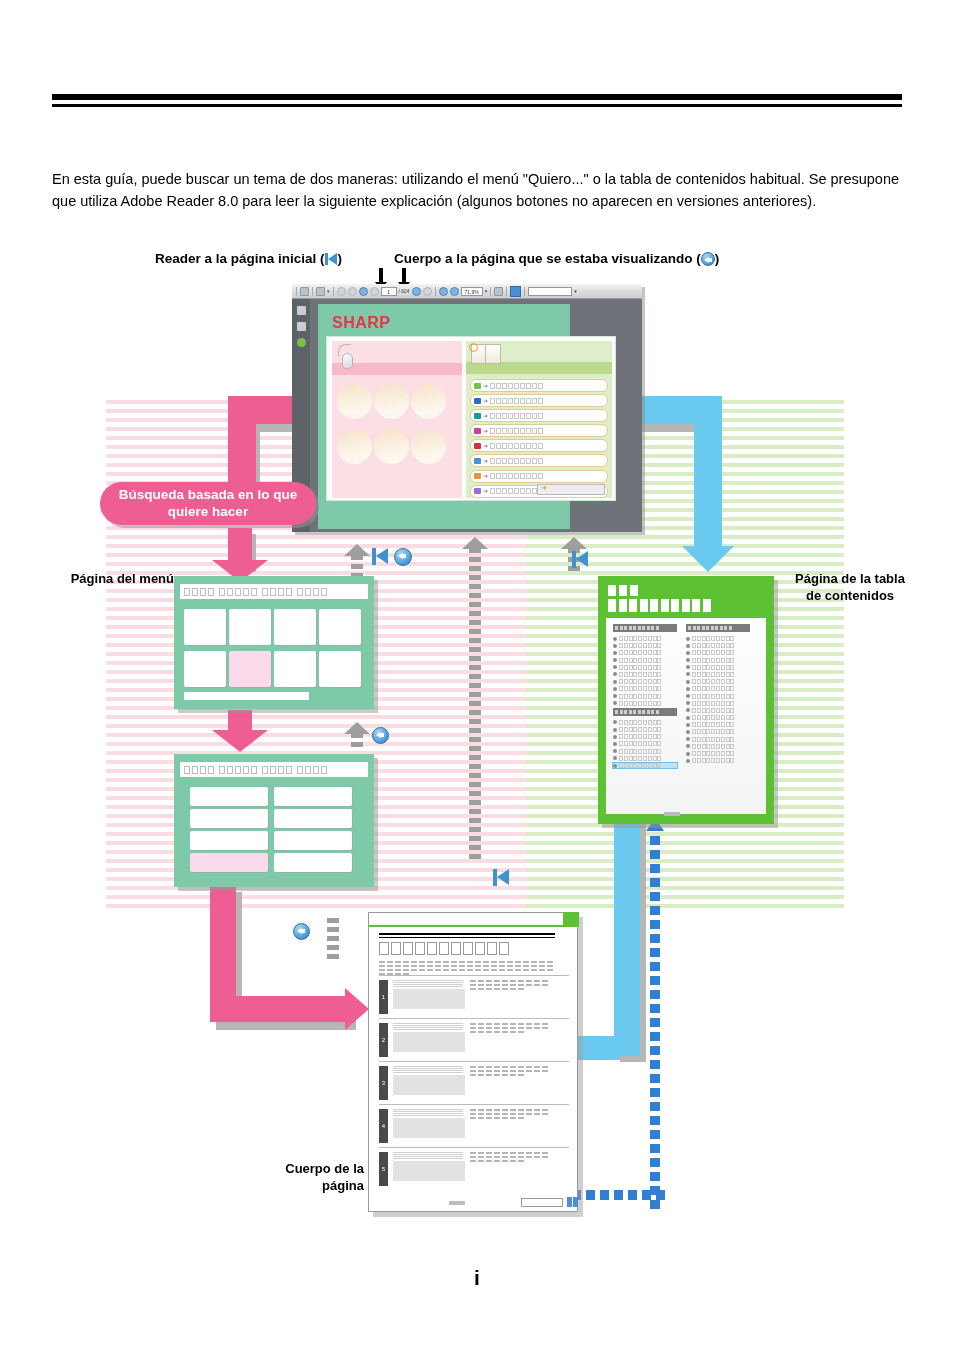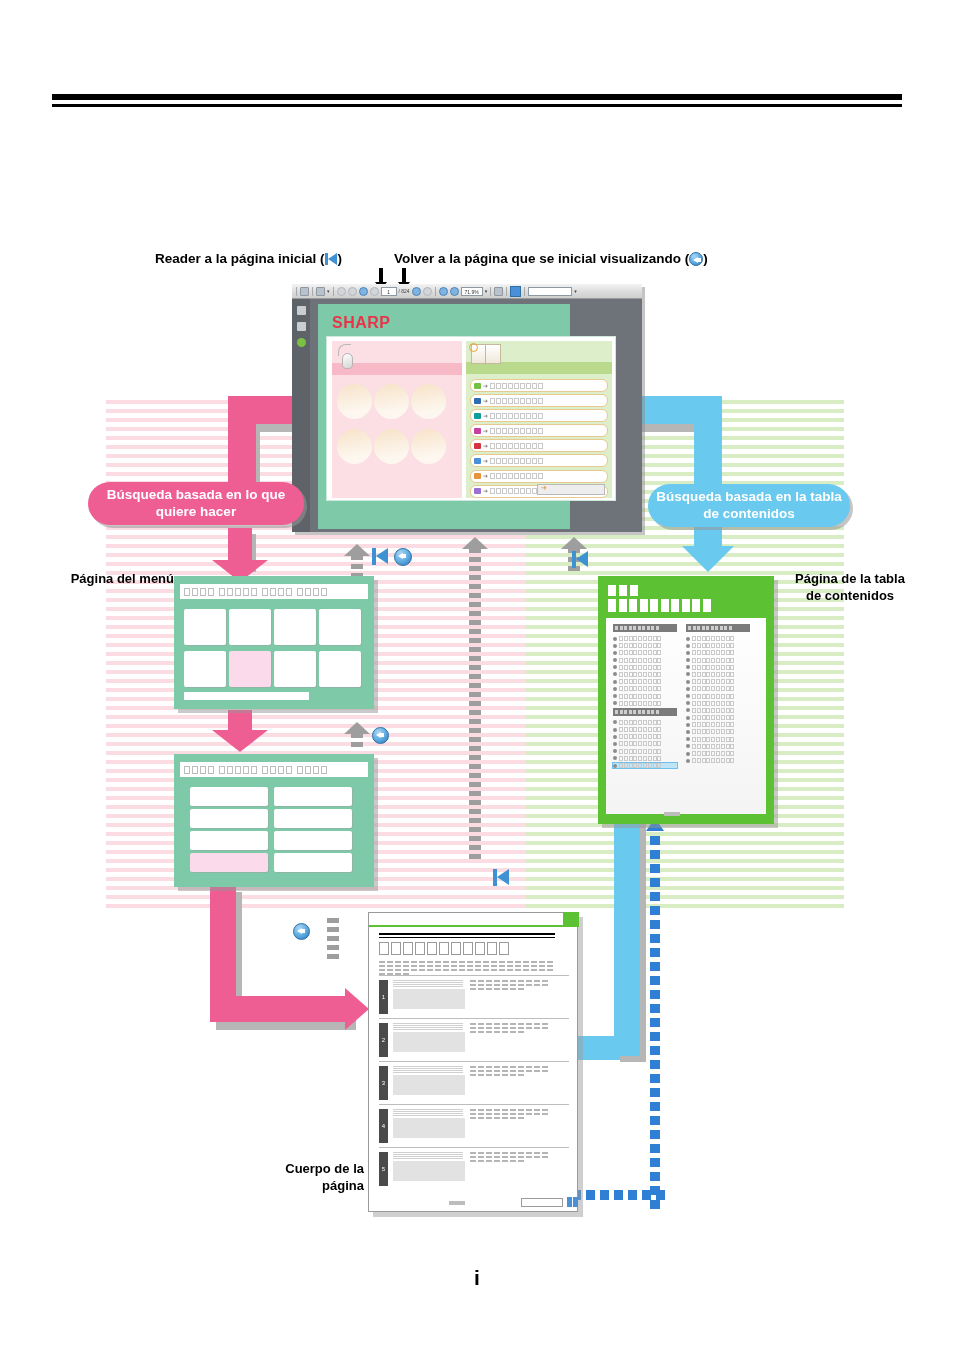--- a/index.html
+++ b/index.html
@@ -112,21 +112,21 @@
   .arrow-shadow { position:absolute; background:#b6b6b6; }
 
   
   .pk { position:absolute; background:#ef5e93; }
   .bl { position:absolute; background:#69c9ef; }
 
   
   .bubble { position:absolute; border-radius:22px; color:#fff; font-weight:bold; font-size:13.5px;
      text-align:center; display:flex; align-items:center; justify-content:center; line-height:1.25;
      box-shadow:3px 3px 0 rgba(150,150,150,0.55); }
-  #bub-pink { left:88px; top:482px; width:216px; height:43px; background:#ef5e93; }
+  #bub-pink { left:100px; top:482px; width:216px; height:43px; background:#ef5e93; }
   #bub-blue { left:648px; top:484px; width:202px; height:43px; background:#69c9ef; }
 
   
   .side-lbl { position:absolute; font-size:13px; font-weight:bold; color:#000; line-height:1.32; }
   #lbl-menu { left:64px; top:570px; width:110px; text-align:right; }
   #lbl-toc  { left:790px; top:570px; width:120px; text-align:center; }
   #lbl-body { left:244px; top:1160px; width:120px; text-align:right; }
 
   
   .mock { position:absolute; background:#7ecaa8; box-shadow:4px 4px 0 rgba(150,150,150,0.5); }
@@ -209,26 +209,27 @@
   .pgnum { position:absolute; left:0; top:1266px; width:954px; text-align:center;
      font-size:21px; font-weight:bold; color:#000; }
 </style>
 </head>
 <body>
 
 <div class="page">
 
   <div class="rule-top"></div>
   <div class="rule-top2"></div>
+  <p class="intro">En esta guía, puede buscar un tema de dos maneras: utilizando el menú "Quiero..." o la tabla de contenidos habitual. Se presupone que utiliza Adobe Reader 8.0 para leer la siguiente explicación (algunos botones no aparecen en versiones anteriores).</p>
 
   <div class="callout-lbl" id="lbl-home">
     <span>Reader a la página inicial (</span><span class="ico-first inl"><span class="bar"></span><span class="tri"></span></span><span>)</span>
   </div>
   <div class="callout-lbl" id="lbl-prev">
-    <span>Volver a la página que se inicial visualizando (</span><span class="ico-prevview inl"></span><span>)</span>
+    <span>Cuerpo a la página que se estaba visualizando (</span><span class="ico-prevview inl"></span><span>)</span>
   </div>
   <div class="lead-line" style="left:379px; top:268px; height:18px;"></div>
   <div class="lead-arrow" style="left:375px; top:282px;"></div>
   <div class="lead-line" style="left:402px; top:268px; height:18px;"></div>
   <div class="lead-arrow" style="left:398px; top:282px;"></div>
 
   <div class="stripes-pink"></div>
   <div class="stripes-green"></div>
 
   <div class="arrow-shadow" style="left:232px; top:404px; width:112px; height:28px;"></div>
@@ -558,21 +559,20 @@
                 </span>
               </div>
             </div>
         </div>
         <div class="doc-footbtn"></div>
       </div>
     </div>
   </div>
 
   <div class="bubble" id="bub-pink">Búsqueda basada en lo que quiere hacer</div>
-  <div class="bubble" id="bub-blue">Búsqueda basada en la tabla de contenidos</div>
 
   <div class="side-lbl" id="lbl-menu">Página del menú</div>
   <div class="side-lbl" id="lbl-toc">Página de la tabla de contenidos</div>
   <div class="side-lbl" id="lbl-body">Cuerpo de la página</div>
 
   <div class="mock" id="mock-menu1">
     <div class="mock-title">
         <span class="mt-ph"></span>
         <span class="mt-ph"></span>
         <span class="mt-ph"></span>

